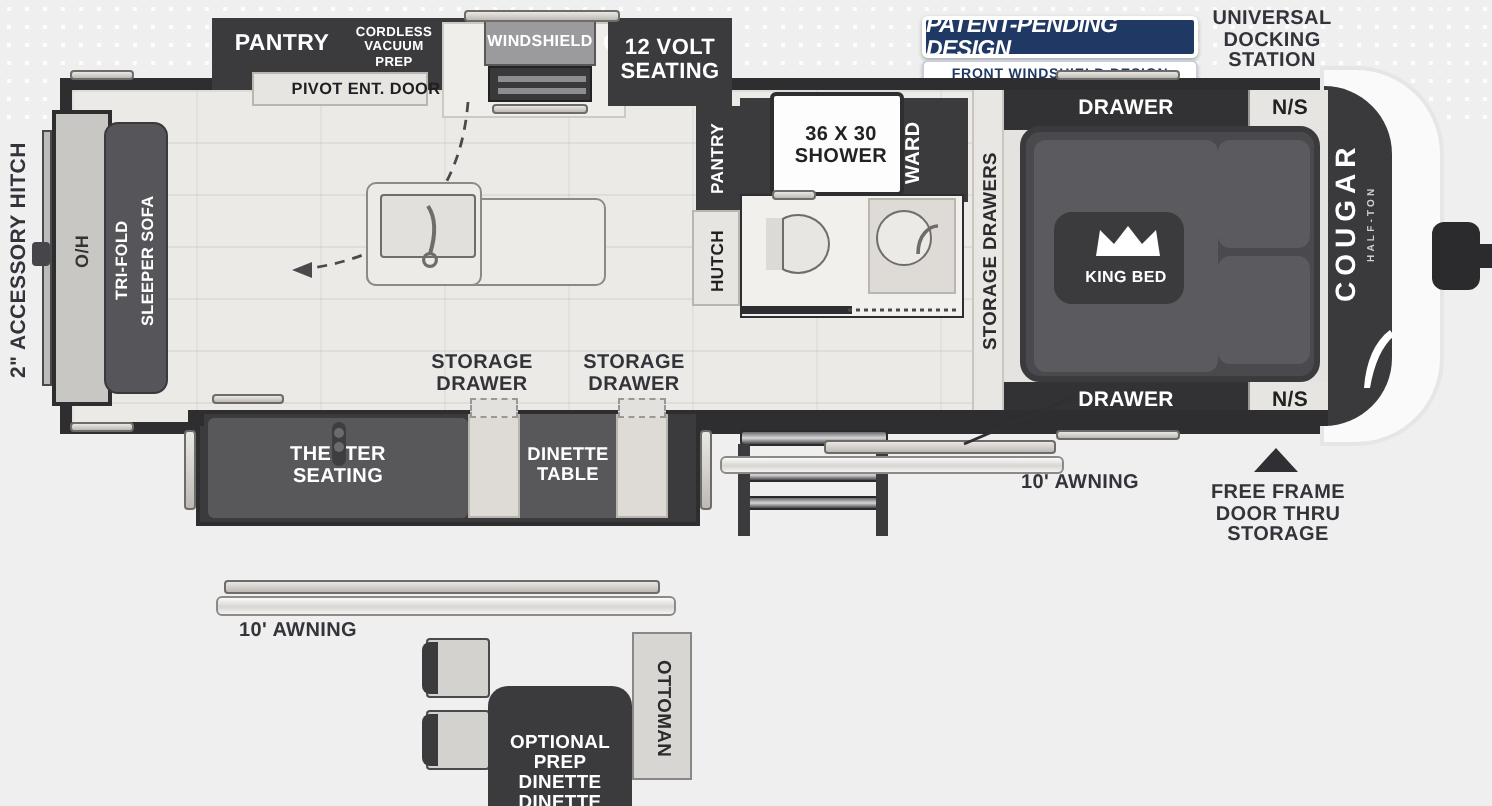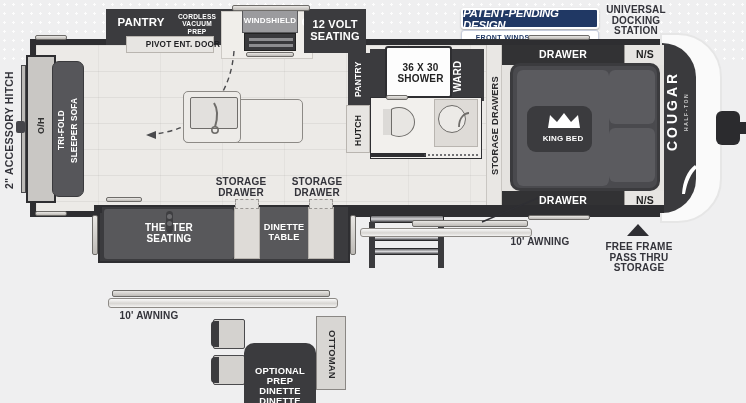--- a/index.html
+++ b/index.html
@@ -263,21 +263,21 @@
   <div class="abs awningbar" style="left:360px;top:228px;width:172px;height:9px;"></div>
   <div class="lbl outtxt abs" style="left:495px;top:234px;width:90px;height:16px;font-size:10px;">10' AWNING</div>
 
   <svg class="abs" style="left:480px;top:196px;" width="60" height="30" viewBox="0 0 60 30">
     <line x1="58" y1="2" x2="2" y2="26" stroke="#2f2f34" stroke-width="1.4"></line>
   </svg>
 
   <div class="abs tri tri-up" style="left:627px;top:224px;"></div>
   <div class="lbl outtxt abs" style="left:584px;top:238px;width:110px;height:40px;flex-direction:column;font-size:10px;">
     <span>FREE FRAME</span>
-    <span>PASS THRU</span>
+    <span>DOOR THRU</span>
     <span>STORAGE</span>
   </div>
 
   <div class="abs" style="left:213px;top:319px;width:32px;height:30px;background:#d4d2cf;border:1.5px solid #4a4a4d;border-radius:2px;"></div>
   <div class="abs" style="left:211px;top:321px;width:8px;height:26px;background:#3b3b3e;border-radius:4px 0 0 4px;"></div>
   <div class="abs" style="left:213px;top:355px;width:32px;height:30px;background:#d4d2cf;border:1.5px solid #4a4a4d;border-radius:2px;"></div>
   <div class="abs" style="left:211px;top:357px;width:8px;height:26px;background:#3b3b3e;border-radius:4px 0 0 4px;"></div>
   <div class="abs" style="left:244px;top:319px;width:72px;height:85px;background:#3b3b3e;border-radius:10px;margin-top:24px;">
     <div class="lbl" style="left:0;top:10px;width:72px;height:66px;flex-direction:column;font-size:9.4px;color:#fff;">
       <span>OPTIONAL</span>

